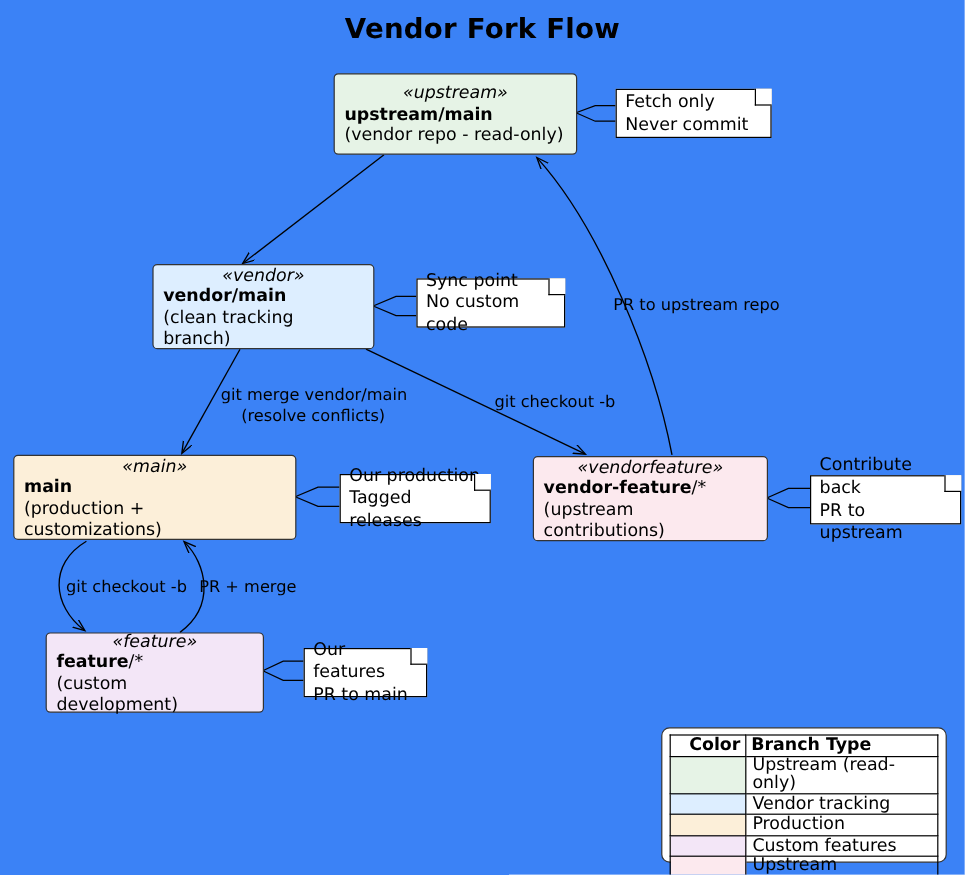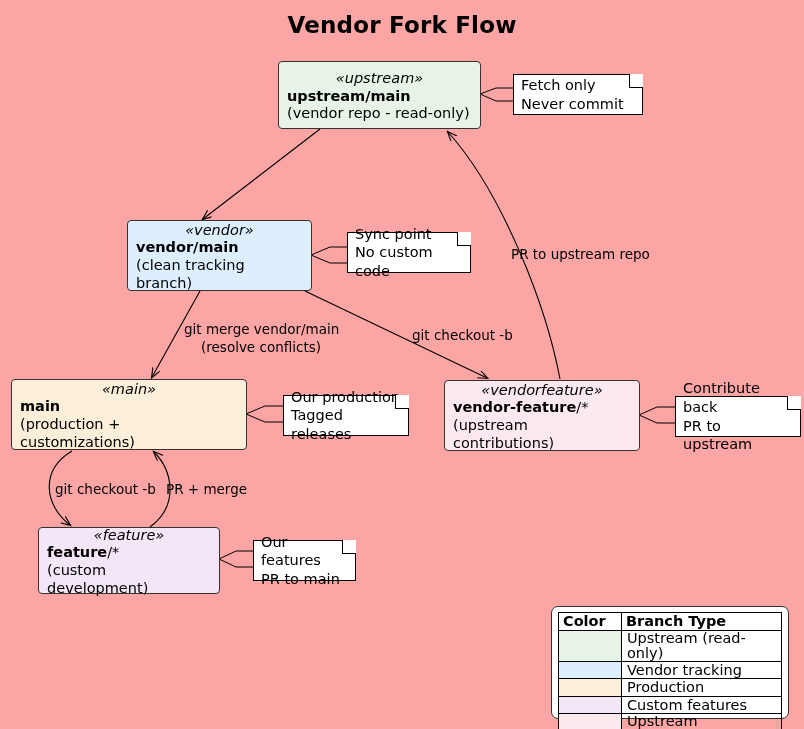--- a/index.html
+++ b/index.html
@@ -8,21 +8,21 @@
     background: #ffffff;
   }
   body {
     font-family: "DejaVu Sans", sans-serif;
     color: #000000;
   }
   #canvas {
     position: relative;
     width: 804px;
     height: 729px;
-    background: #fca5a5;
+    background: #3b82f6;
     overflow: hidden;
   }
   #edge-layer {
     position: absolute;
     left: 0;
     top: 0;
     width: 804px;
     height: 729px;
     pointer-events: none;
   }
@@ -129,21 +129,21 @@
     text-align: left;
     font-weight: normal;
     color: #000;
     line-height: 1.05;
   }
   .legend-table th { font-weight: bold; }
   .legend-table td.swatch-cell {
     width: 54px;
     padding: 0;
   }
-  .legend-table th.color-head { width: 54px; text-align: left; }
+  .legend-table th.color-head { width: 54px; text-align: right; }
   .legend-table td.lbl { padding-left: 5px; }
 </style>
 </head>
 <body>
 
 <div id="canvas">
 
   <div class="diagram-title">Vendor Fork Flow</div>
 
   <svg id="edge-layer" viewBox="0 0 804 729" xmlns="http://www.w3.org/2000/svg">

